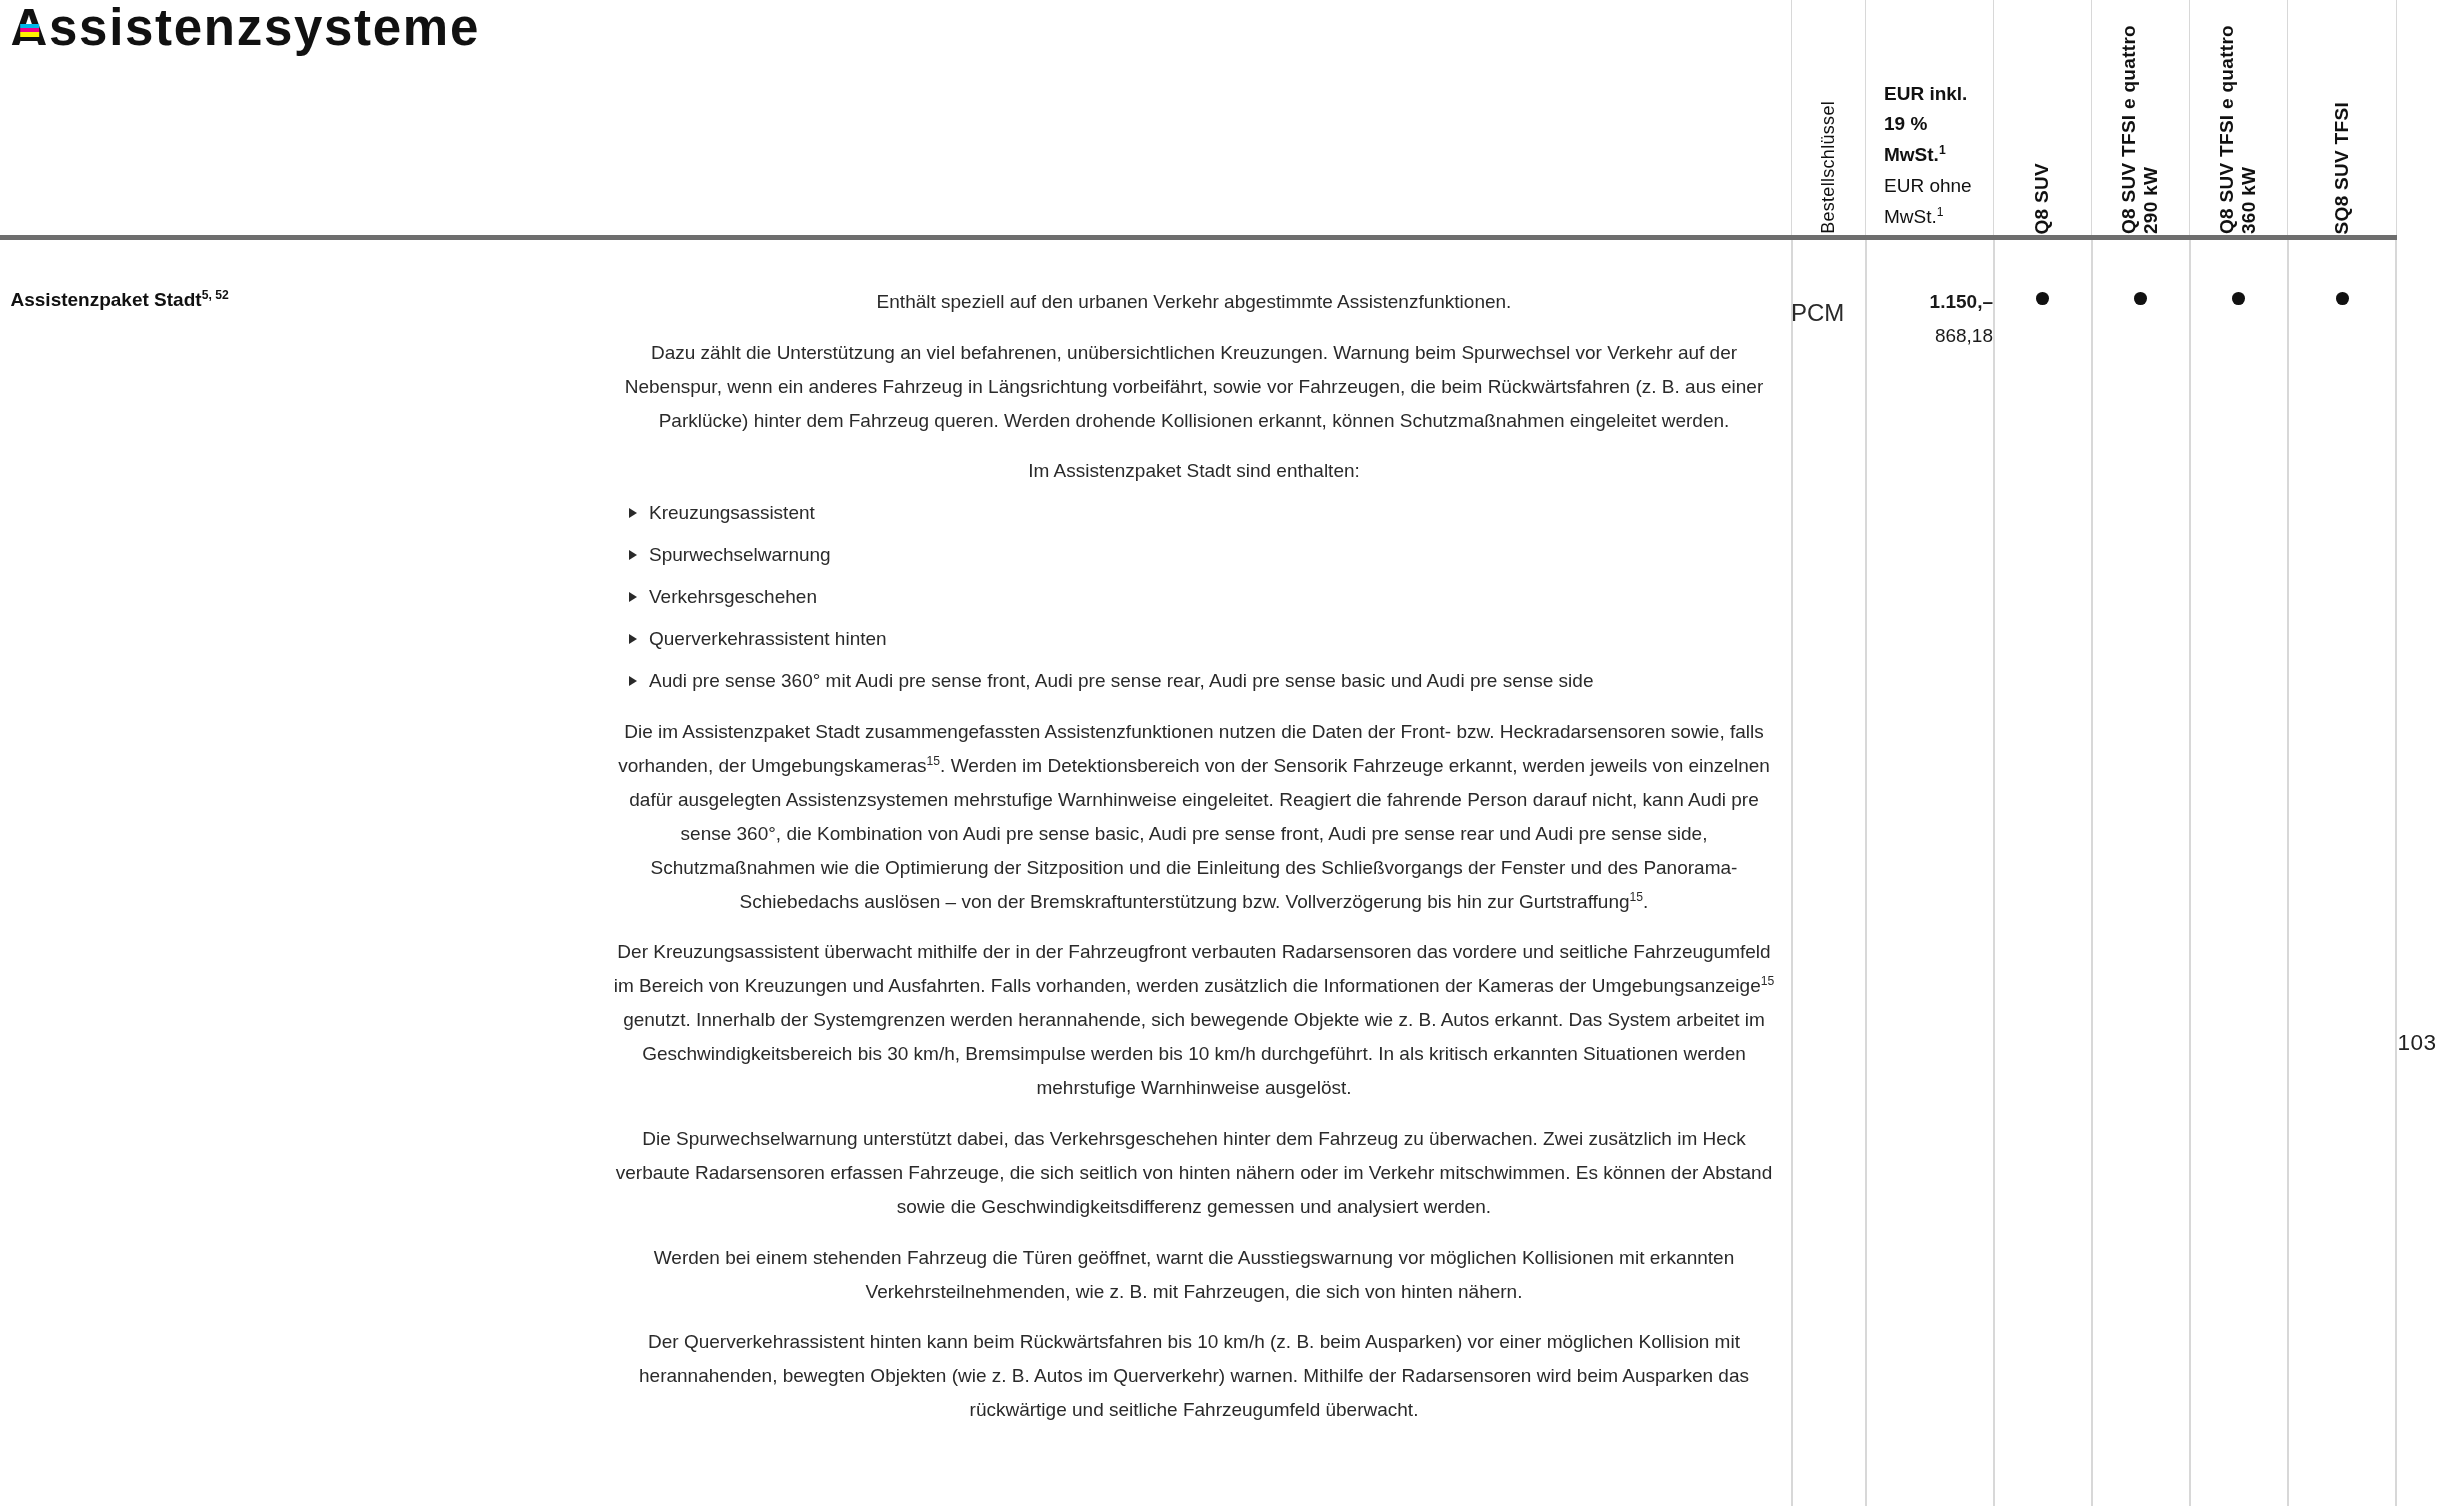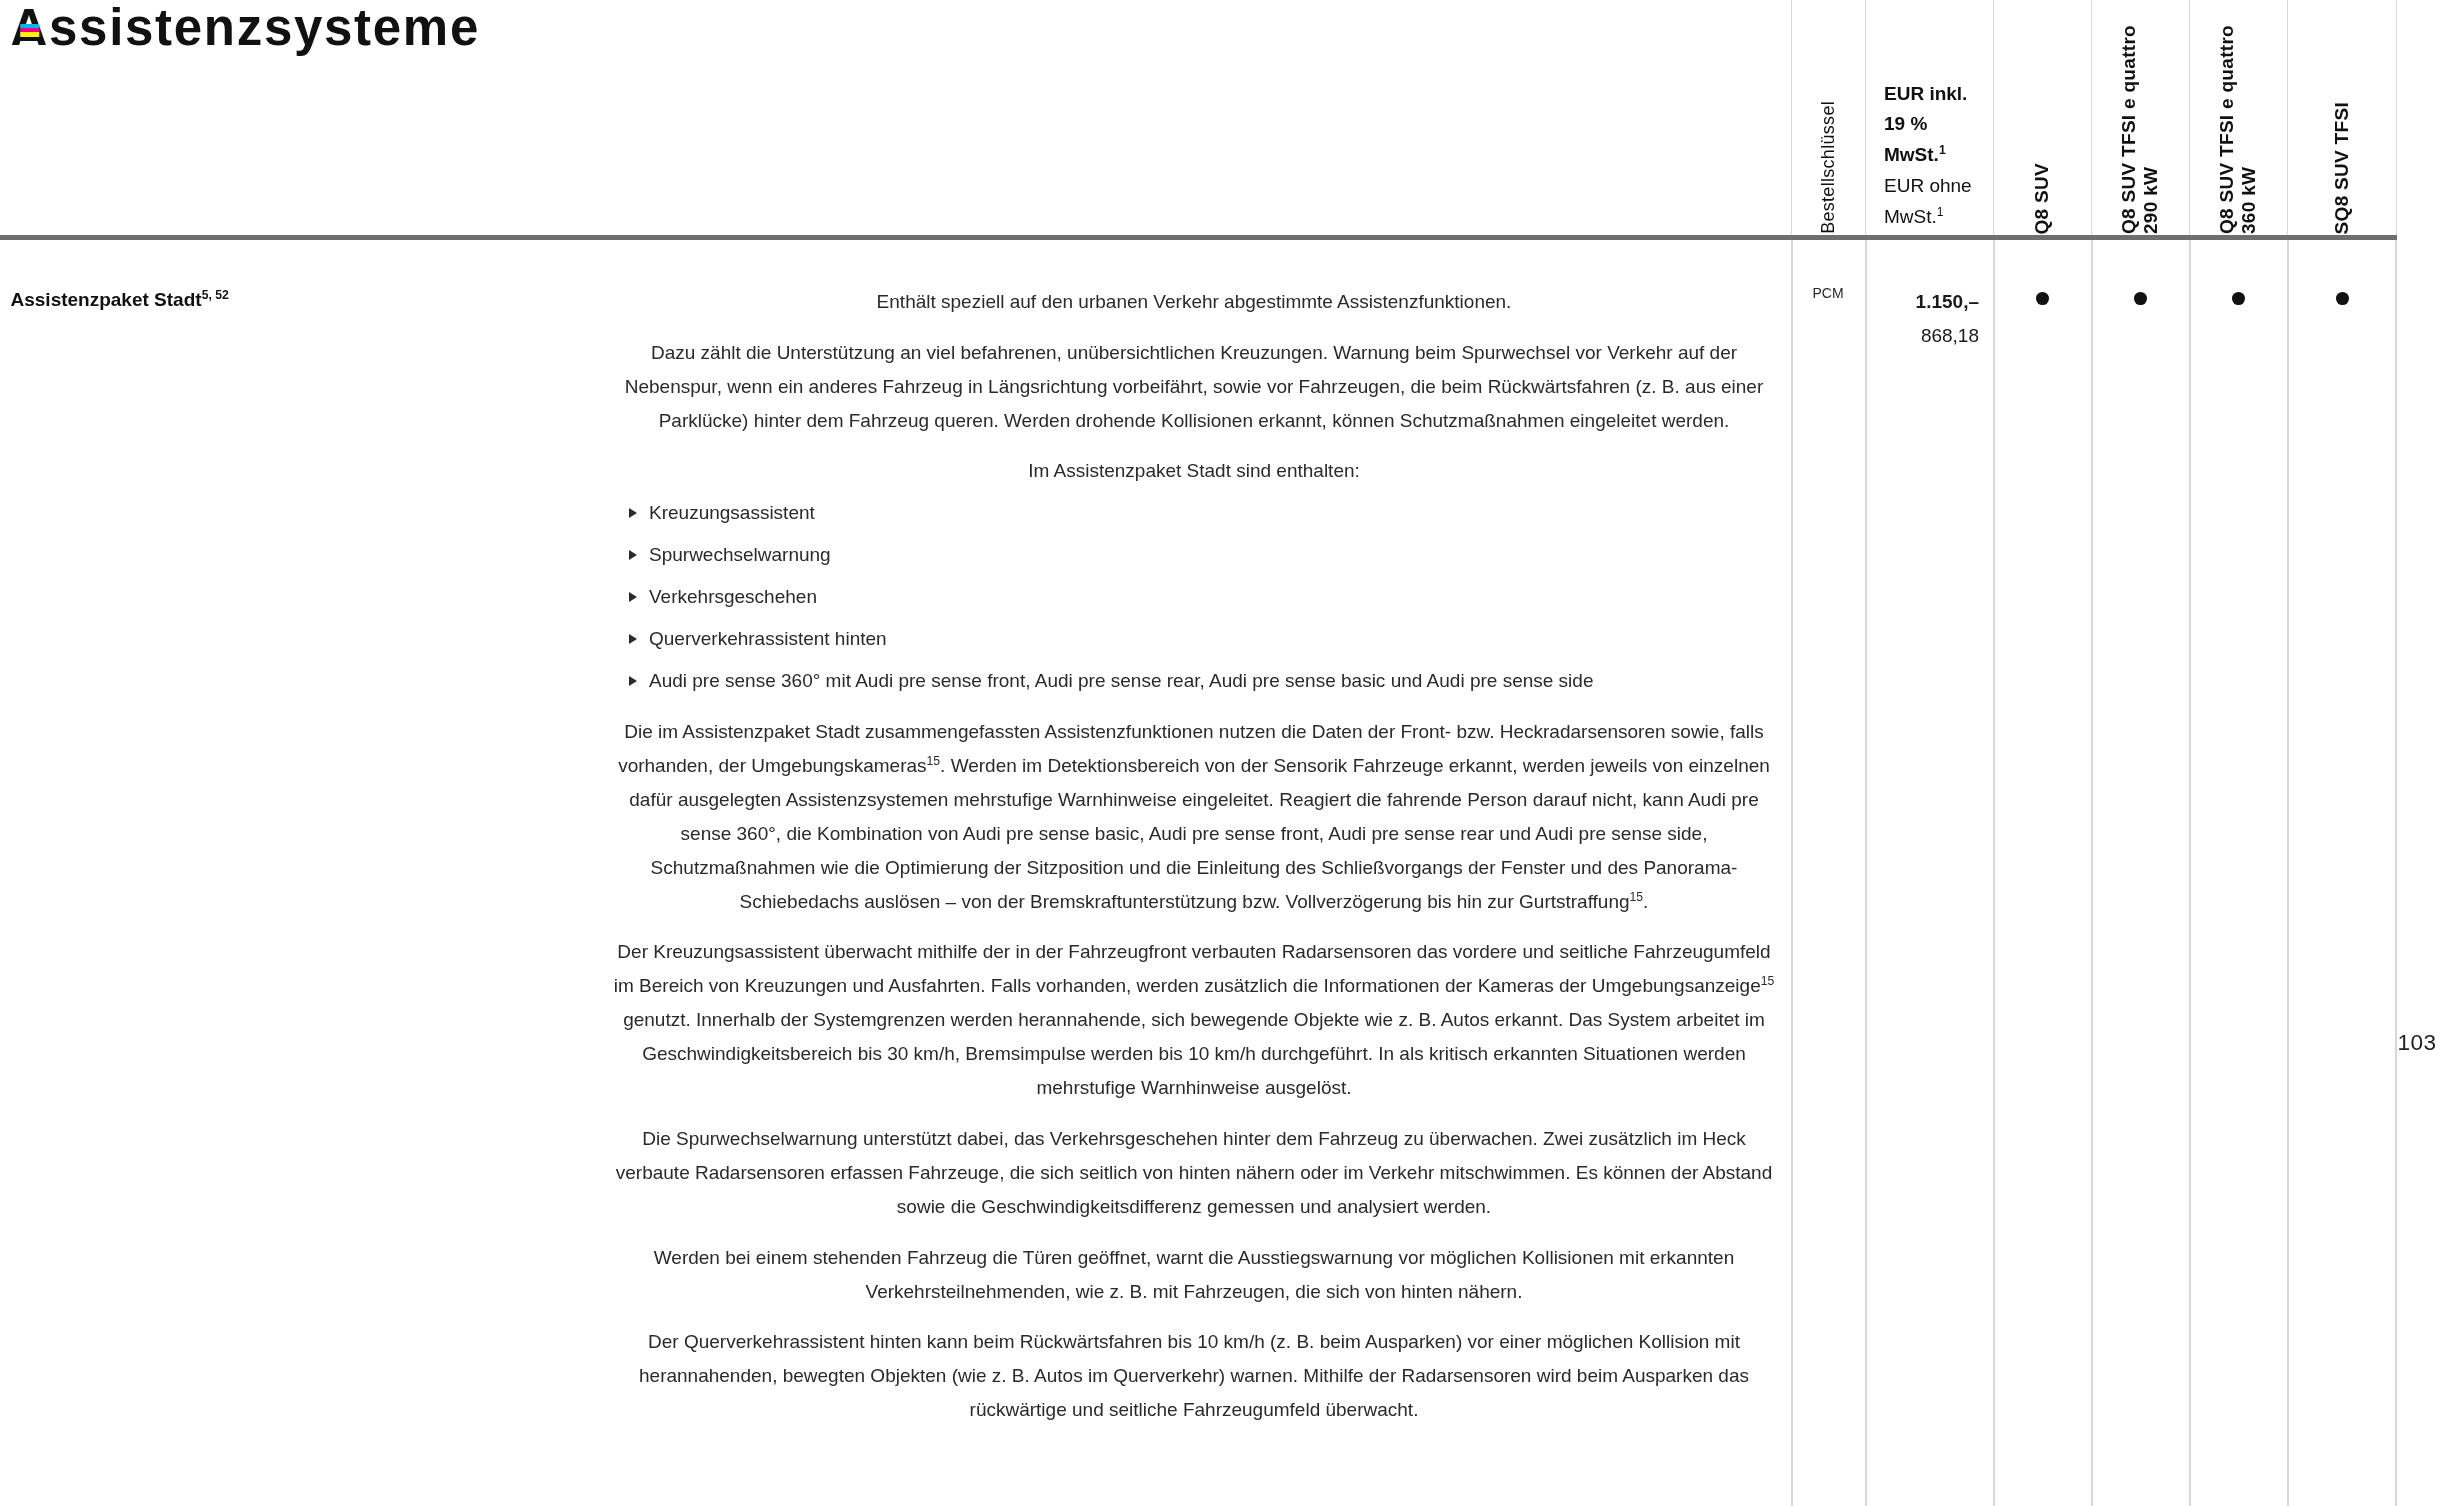--- a/index.html
+++ b/index.html
@@ -168,24 +168,23 @@
     width: 0; height: 0;
     border-left: 8.3px solid #2a2a2a;
     border-top: 5.3px solid transparent;
     border-bottom: 5.3px solid transparent;
   }
   .desc .lead-in { margin-bottom: 6px; }
 
   
   .cell {
     position: absolute;
-    top: 285px;
-    font-size: 14px;
+    top: 299px;
+    font-size: 24px;
     color: #2a2a2a;
-    text-align: center;
   }
   .cell.key { font-weight: normal; }
   .price-cell {
     position: absolute;
     top: 285px;
     text-align: right;
     font-size: 19px;
     line-height: 34px;
     color: #1a1a1a;
   }
@@ -295,21 +294,21 @@
 
     <p>Die Spurwechselwarnung unterstützt dabei, das Verkehrsgeschehen hinter dem Fahrzeug zu überwachen. Zwei zusätzlich im Heck verbaute Radarsensoren erfassen Fahrzeuge, die sich seitlich von hinten nähern oder im Verkehr mitschwimmen. Es können der Abstand sowie die Geschwindigkeitsdifferenz gemessen und analysiert werden.</p>
 
     <p>Werden bei einem stehenden Fahrzeug die Türen geöffnet, warnt die Ausstiegswarnung vor möglichen Kollisionen mit erkannten Verkehrsteilnehmenden, wie z. B. mit Fahrzeugen, die sich von hinten nähern.</p>
 
     <p>Der Querverkehrassistent hinten kann beim Rückwärtsfahren bis 10 km/h (z. B. beim Ausparken) vor einer möglichen Kollision mit herannahenden, bewegten Objekten (wie z. B. Autos im Querverkehr) warnen. Mithilfe der Radarsensoren wird beim Ausparken das rückwärtige und seitliche Fahrzeugumfeld überwacht.</p>
   </div>
 
   <div class="cell key" style="left:1791px; width:74px;">PCM</div>
 
-  <div class="price-cell" style="left:1865px; width:128px; padding-right:14px;">
+  <div class="price-cell" style="left:1865px; width:128px; padding-right:0;">
     <div class="gross">1.150,–</div>
     <div class="net">868,18</div>
   </div>
 
   <div class="dot" style="left:2036px;"></div>
   <div class="dot" style="left:2134px;"></div>
   <div class="dot" style="left:2232px;"></div>
   <div class="dot" style="left:2336px;"></div>
 
   <div class="page-num">103</div>

